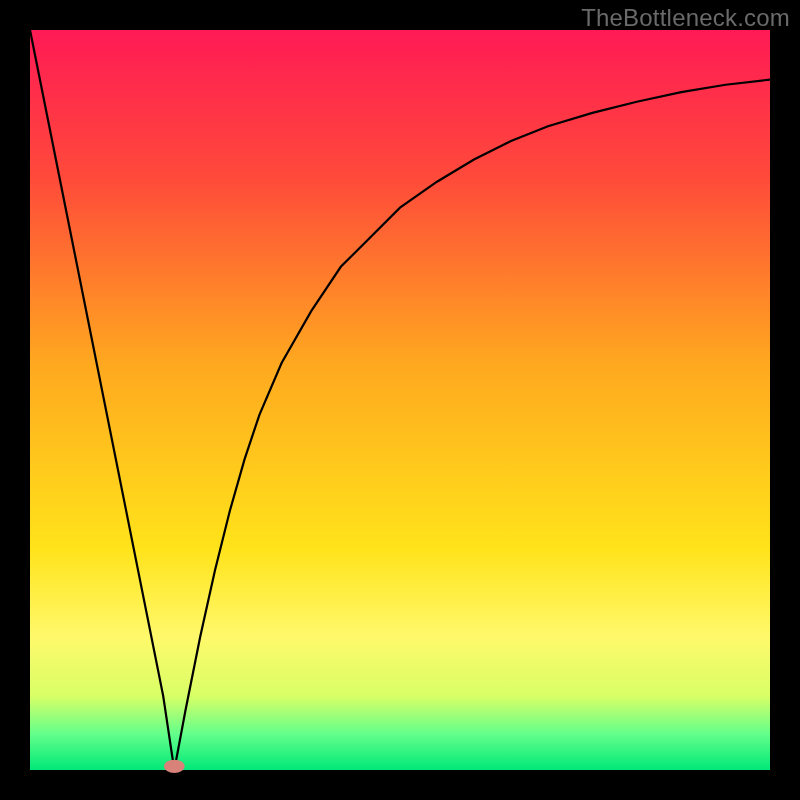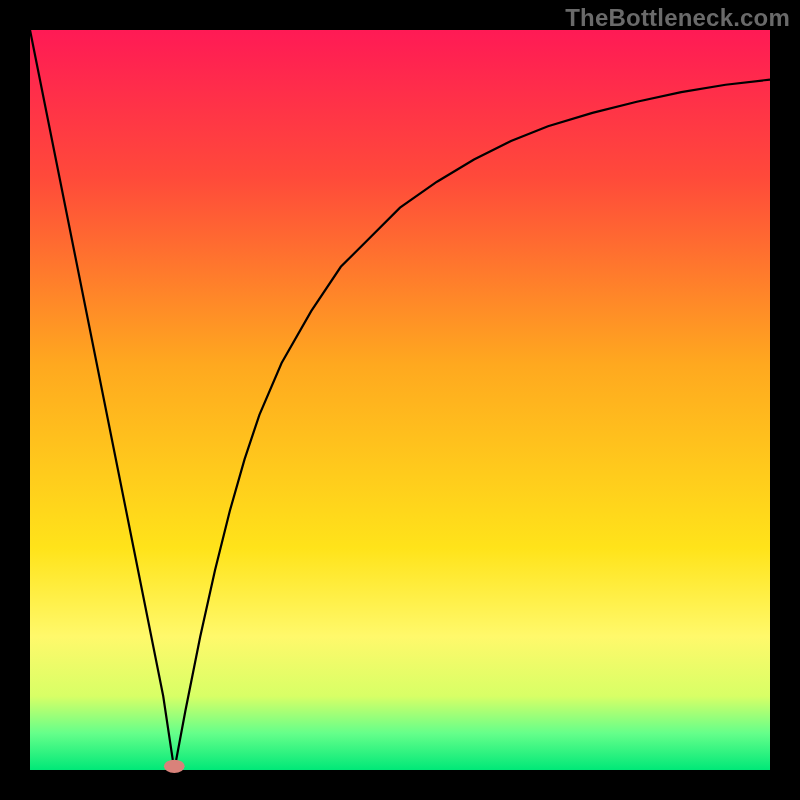--- a/index.html
+++ b/index.html
@@ -18,21 +18,21 @@
   }
   svg {
     display: block;
   }
   #watermark {
     position: absolute;
     top: 4px;
     right: 10px;
     color: #6a6a6a;
     font-size: 24px;
-    font-weight: 700;
+    font-weight: 400;
     letter-spacing: 0.2px;
   }
 </style>
 </head>
 <body>
 <div id="container">
 
 <svg id="chart-svg" width="800" height="800" viewBox="0 0 800 800">
   <defs>
     <linearGradient id="bg-grad" x1="0" y1="0" x2="0" y2="1">

